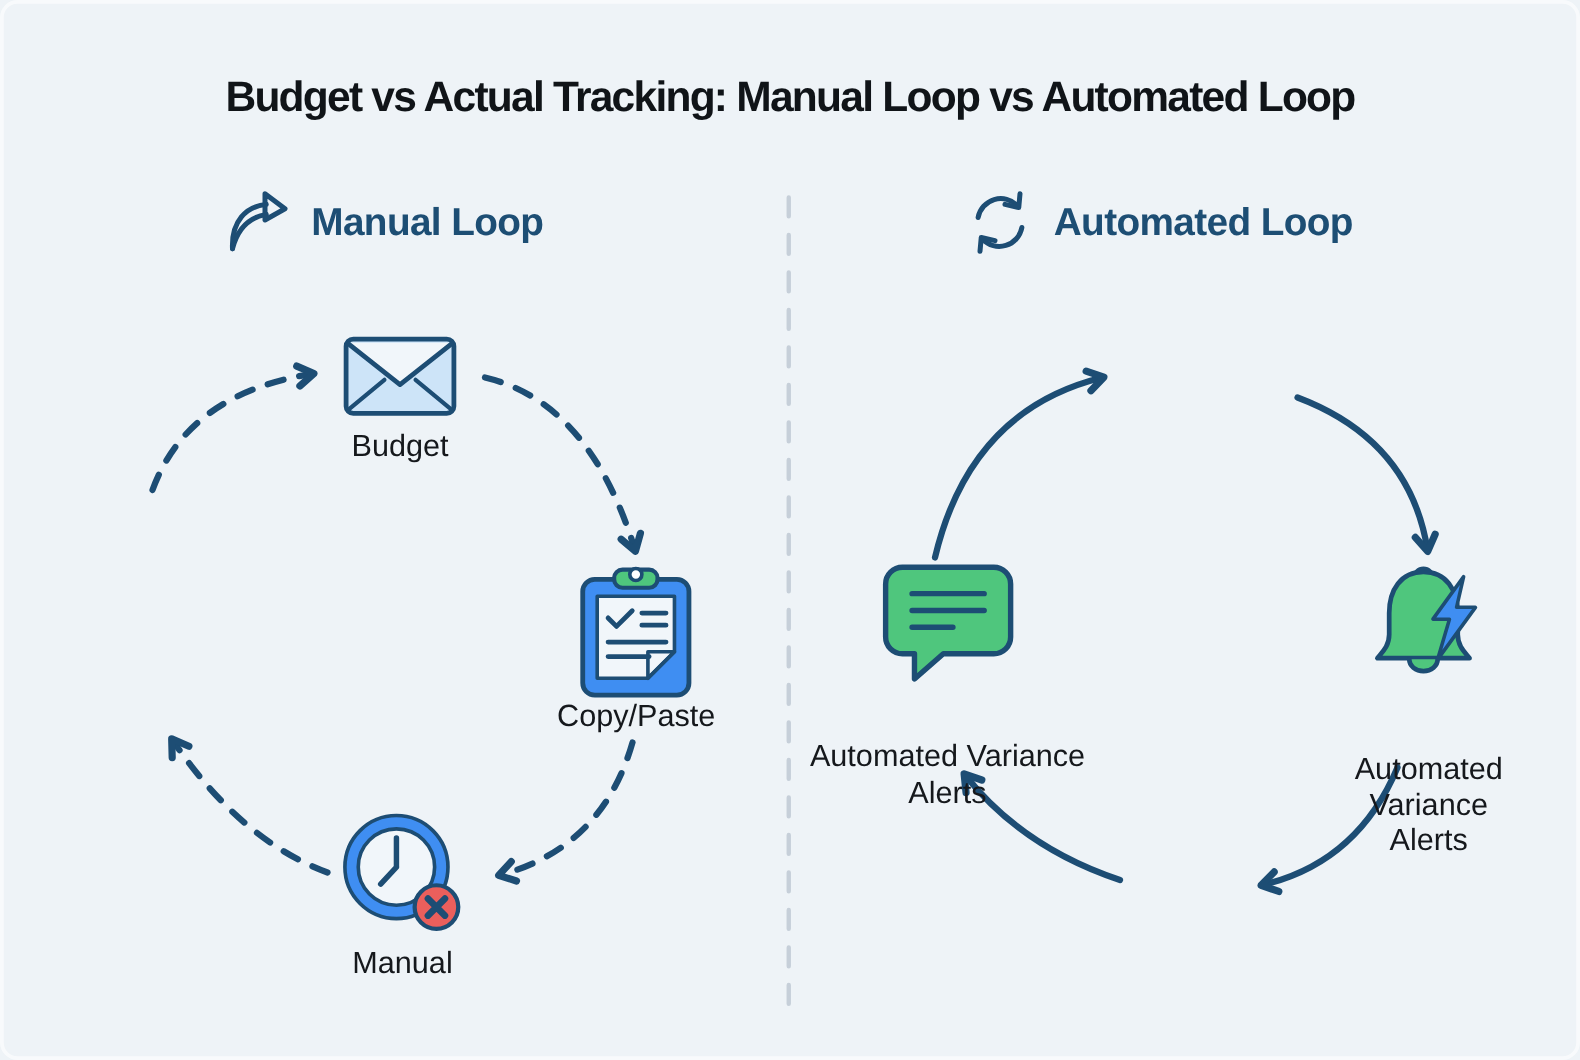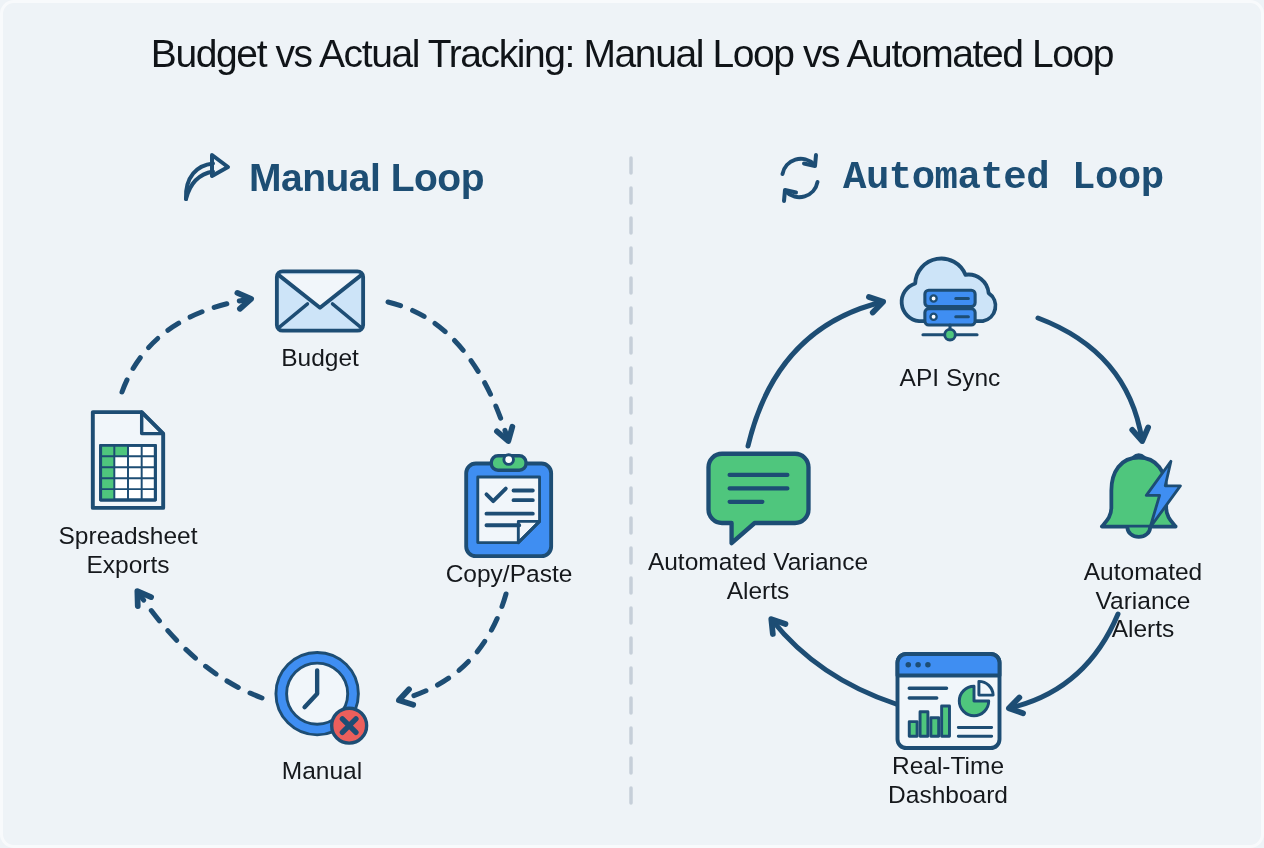--- a/index.html
+++ b/index.html
@@ -4,35 +4,35 @@
 <style>
   html,body{margin:0;padding:0;}
   body{
     width:1264px;height:848px;overflow:hidden;
     background:var(--background,#eef3f7);
     font-family:"Liberation Sans","DejaVu Sans",sans-serif;
   }
   #canvas{position:relative;width:1264px;height:848px;background:var(--background,#eef3f7);
     border-radius:14px;box-shadow:inset 0 0 0 3px rgba(255,255,255,.6);}
   .title{
-    position:absolute;left:0;top:32px;width:100%;text-align:center;
-    font-size:39px;font-weight:normal;letter-spacing:-1.4px;color:var(--title-ink,#101418);
+    position:absolute;left:0;top:59px;width:100%;text-align:center;
+    font-size:34px;font-weight:bold;letter-spacing:-1.4px;color:var(--title-ink,#101418);
   }
   .overlay{position:absolute;left:0;top:0;width:1264px;height:848px;}
   .arc{stroke:var(--outline-navy,#1d4d74);stroke-width:5;fill:none;stroke-linecap:round;}
   .arc.dashed{stroke-dasharray:13 13;}
   .divider{stroke:var(--divider-gray,#c6cfd9);stroke-width:3.5;stroke-dasharray:15 15;stroke-linecap:round;}
   .loop-header{
     position:absolute;display:flex;align-items:center;gap:15px;height:56px;
-    color:var(--heading-navy,#1d4e74);font-size:39px;font-weight:bold;letter-spacing:-.5px;
+    color:var(--heading-navy,#1d4e74);font-size:31px;font-weight:bold;letter-spacing:-.5px;
   }
   .node{position:absolute;transform:translateX(-50%);display:flex;flex-direction:column;align-items:center;gap:10px;text-align:center;}
   .node.tight{gap:0px;}
   .node-label{font-size:24.5px;line-height:1.17;color:var(--label-ink,#15181c);}
-  .w160{max-width:160px;} .w175{max-width:175px;} .w225{max-width:225px;}
+  .w160{max-width:160px;} .w175{max-width:175px;} .w225{max-width:225px;margin-top:44px;}
   
   .sN{stroke:var(--outline-navy,#1d4d74);fill:none;stroke-linecap:round;stroke-linejoin:round;}
   .fPaper{fill:var(--paper,#f1f6fa);} .fLB{fill:var(--light-blue,#cde4f8);}
   .fB{fill:var(--accent-blue,#3f8ef2);} .fG{fill:var(--accent-green,#4fc67d);}
   .fR{fill:var(--alert-red,#ea5f5c);} .fN{fill:var(--outline-navy,#1d4d74);}
   .fW{fill:#ffffff;}
 </style>
 </head>
 <body>
 
@@ -62,21 +62,21 @@
 
   <div class="loop-header" style="left:178px;top:150px;">
     <svg width="56" height="56" viewBox="0 0 56 56">
       <path class="sN" stroke-width="4" d="M8 49 C 7 27, 19 15, 35 13.5"></path>
       <path class="sN" stroke-width="4" d="M8 49 C 12 33, 21 24, 35 21.5"></path>
       <path class="sN" stroke-width="4" d="M34 5 L50 17 L34 26 Z"></path>
     </svg>
     <span>Manual Loop</span>
   </div>
 
-  <div class="loop-header" style="left:772px;top:150px;font-family:Liberation Mono, monospace;">
+  <div class="loop-header" style="left:772px;top:150px;">
     <svg width="56" height="56" viewBox="0 0 56 56">
       <path class="sN" stroke-width="4" d="M10.5 24 A 18.5 18.5 0 0 1 42 14.5"></path>
       <path class="sN" stroke-width="4" d="M44 5 L43 16 L32 13.5"></path>
       <path class="sN" stroke-width="4" d="M45.5 32 A 18.5 18.5 0 0 1 14 41.5"></path>
       <path class="sN" stroke-width="4" d="M12 51 L13 40 L24 42.5"></path>
     </svg>
     <span>Automated Loop</span>
   </div>
 
   <div class="node" style="left:320px;top:268px;">
@@ -107,75 +107,32 @@
       <circle cx="45" cy="45" r="37" class="fPaper" stroke="var(--accent-blue,#3f8ef2)" stroke-width="11"></circle>
       <circle class="sN" stroke-width="3" cx="45" cy="45" r="42.5"></circle>
       <circle class="sN" stroke-width="3" cx="45" cy="45" r="31.5"></circle>
       <path class="sN" stroke-width="4.5" d="M45 45 V21 M45 45 L32 59"></path>
       <circle class="fR sN" stroke-width="3.5" cx="78" cy="78" r="18"></circle>
       <path class="sN" stroke-width="5.5" d="M71 71 L85 85 M85 71 L71 85"></path>
     </svg>
     <div class="node-label">Manual</div>
   </div>
 
-  <div class="node" style="left:128px;top:408px;">
-    <svg width="86" height="104" viewBox="0 0 88 106">
-      <path class="fPaper sN" stroke-width="4" d="M8 4 H58 L80 26 V102 H8 Z"></path>
-      <path class="sN" stroke-width="3.5" d="M58 4 V26 H80 Z" fill="#b7d8ee"></path>
-      <rect class="fW sN" stroke-width="3" x="16" y="38" width="56" height="56"></rect>
-      <rect class="fG" x="16" y="38" width="14" height="56"></rect>
-      <rect class="fG" x="30" y="38" width="14" height="11.2"></rect>
-      <path class="sN" stroke-width="2" d="M30 38 V94 M44 38 V94 M58 38 V94 M16 49.2 H72 M16 60.4 H72 M16 71.6 H72 M16 82.8 H72"></path>
-      <rect class="sN" fill="none" stroke-width="3" x="16" y="38" width="56" height="56"></rect>
-    </svg>
-    <div class="node-label w160">Spreadsheet Exports</div>
-  </div>
 
-  <div class="node" style="left:950px;top:240px;">
-    <svg width="130" height="114" viewBox="0 0 132 118">
-      <path class="fLB sN" stroke-width="4" d="M34 84 A20 20 0 0 1 30 45 A27 27 0 0 1 82 36 A21 21 0 0 1 106 55 A16 16 0 0 1 100 84 Z"></path>
-      <rect class="fB sN" stroke-width="3.2" x="40" y="52" width="52" height="17" rx="4"></rect>
-      <rect class="fB sN" stroke-width="3.2" x="40" y="71" width="52" height="17" rx="4"></rect>
-      <circle class="fW sN" stroke-width="2.4" cx="49" cy="60.5" r="3.2"></circle>
-      <circle class="fW sN" stroke-width="2.4" cx="49" cy="79.5" r="3.2"></circle>
-      <path class="sN" stroke-width="3.2" d="M72 60.5 h13 M72 79.5 h13"></path>
-      <path class="sN" stroke-width="3.2" d="M66 88 V98 M38 98 H94"></path>
-      <circle class="fG sN" stroke-width="3" cx="66" cy="98" r="5.5"></circle>
-    </svg>
-    <div class="node-label">API Sync</div>
-  </div>
 
   <div class="node tight" style="left:1143px;top:444px;">
     <svg width="104" height="114" viewBox="0 0 110 116">
       <circle class="fG sN" stroke-width="4" cx="50" cy="17" r="7.5"></circle>
       <path class="fG sN" stroke-width="4" d="M50 12 C 31 12 21 27 21 47 V65 C21 75 15 80 11 85 H89 C85 80 79 75 79 65 V47 C79 27 69 12 50 12 Z"></path>
       <path class="fG sN" stroke-width="4" d="M38 86 a12 10 0 0 0 24 0"></path>
       <path class="fB sN" stroke-width="3" d="M84 16 L58 52 H72 L62 86 L94 42 H78 Z"></path>
     </svg>
     <div class="node-label w225">Automated Variance Alerts</div>
   </div>
 
-  <div class="node tight" style="left:948px;top:650px;">
-    <svg width="110" height="102" viewBox="0 0 112 104">
-      <rect class="fPaper sN" stroke-width="4" x="4" y="4" width="104" height="96" rx="9"></rect>
-      <path class="fB sN" stroke-width="4" d="M13 4 H99 A9 9 0 0 1 108 13 V26 H4 V13 A9 9 0 0 1 13 4 Z"></path>
-      <circle class="fN" cx="15" cy="15" r="2.8"></circle>
-        <circle class="fN" cx="25" cy="15" r="2.8"></circle>
-        <circle class="fN" cx="35" cy="15" r="2.8"></circle>
-      <path class="sN" stroke-width="3.5" d="M16 39 h38 M16 49 h28"></path>
-      <rect class="fG sN" stroke-width="3" x="16" y="73" width="8" height="15"></rect>
-      <rect class="fG sN" stroke-width="3" x="27" y="63" width="8" height="25"></rect>
-      <rect class="fG sN" stroke-width="3" x="38" y="69" width="8" height="19"></rect>
-      <rect class="fG sN" stroke-width="3" x="49" y="57" width="8" height="31"></rect>
-      <path class="fG sN" stroke-width="3" d="M82 52 L82 37 A15 15 0 1 0 97 52 Z"></path>
-      <path class="sN" stroke-width="3" d="M87 46 L87 32 A14.5 14.5 0 0 1 101.5 46 Z" fill="#bfe6cd"></path>
-      <path class="sN" stroke-width="3" d="M66 79 h34 M66 88 h34"></path>
-    </svg>
-    <div class="node-label w175">Real-Time Dashboard</div>
-  </div>
 
   <div class="node tight" style="left:758px;top:448px;">
     <svg width="112" height="100" viewBox="0 0 116 104">
       <path class="fG sN" stroke-width="4.5" d="M20 6 H96 A14 14 0 0 1 110 20 V64 A14 14 0 0 1 96 78 H54 L30 99 V78 H20 A14 14 0 0 1 6 64 V20 A14 14 0 0 1 20 6 Z"></path>
       <path class="sN" stroke-width="4.5" d="M28 28 H88 M28 42 H88 M28 56 H62"></path>
     </svg>
     <div class="node-label w225">Automated Variance Alerts</div>
   </div>
 
 </div>

